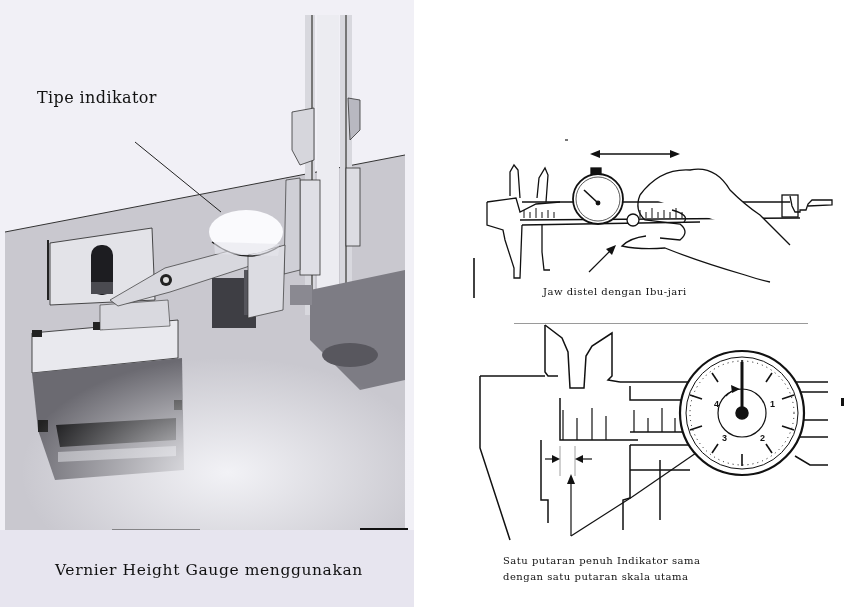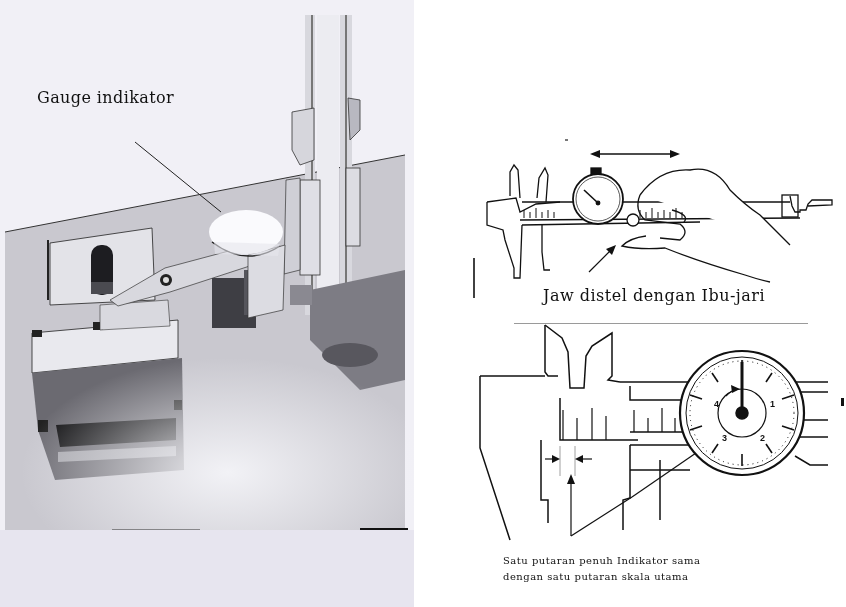--- a/index.html
+++ b/index.html
@@ -6,21 +6,21 @@
   body { width: 846px; height: 607px; position: relative; overflow: hidden; font-family: "DejaVu Serif", "Liberation Serif", serif; }
   .left-panel { position: absolute; left: 0; top: 0; width: 414px; height: 607px; background: #e7e5ef; }
   .photo { position: absolute; left: 0; top: 0; width: 414px; height: 530px; }
   .photo svg { display: block; }
   .label-dial { position: absolute; left: 37px; top: 88px; font-size: 16px; line-height: 19px; color: #111; letter-spacing: 0.4px; white-space: pre; }
   .caption-left { position: absolute; left: 55px; top: 562px; font-size: 15.5px; line-height: 17px; color: #111; letter-spacing: 0.6px; }
   .caption-left span, .caption-right span { display: block; white-space: nowrap; }
   .right-panel { position: absolute; left: 414px; top: 0; width: 432px; height: 607px; background: #ffffff; }
   .caliper-top { position: absolute; left: 466px; top: 130px; width: 380px; height: 175px; }
   .caliper-bottom { position: absolute; left: 470px; top: 318px; width: 376px; height: 225px; }
-  .caption-jaw { position: absolute; left: 543px; top: 286px; font-size: 16px; color: #111; letter-spacing: 0.5px; white-space: nowrap; }
+  .caption-jaw { position: absolute; left: 543px; top: 286px; font-size: 10px; color: #111; letter-spacing: 0.5px; white-space: nowrap; }
   .caption-right { position: absolute; left: 503px; top: 553px; font-size: 10px; line-height: 16px; color: #111; letter-spacing: 0.5px; }
 </style>
 </head>
 <body>
 
 <div class="left-panel">
   <div class="photo">
     <svg width="414" height="530" viewBox="0 0 414 530" xmlns="http://www.w3.org/2000/svg">
       <defs>
         <filter id="grain">
@@ -85,22 +85,23 @@
 
       <line x1="135" y1="142" x2="221" y2="212" stroke="#222" stroke-width="1"></line>
 
       <rect x="0" y="300" width="414" height="230" fill="url(#fog)"></rect>
 
       <line x1="12" y1="531" x2="110" y2="531" stroke="#111" stroke-width="2"></line>
       <line x1="112" y1="530" x2="200" y2="530" stroke="#333" stroke-width="1"></line>
       <line x1="360" y1="529" x2="408" y2="529" stroke="#111" stroke-width="2"></line>
     </svg>
   </div>
-  <div class="label-dial"><span style="display:block">Gauge indikator</span></div>
+  <div class="label-dial"><span style="display:block">Tipe indikator</span></div>
   <div class="caption-left">
+    <span>Vernier Height Gauge menggunakan</span>
   </div>
 </div>
 
 <div class="right-panel"></div>
 
 <div class="caliper-top">
   <svg width="380" height="175" viewBox="466 130 380 175" xmlns="http://www.w3.org/2000/svg" fill="none" stroke="#111" stroke-width="1.3">
 
     <rect x="565" y="139" width="3" height="2" fill="#777" stroke="none"></rect>
 

